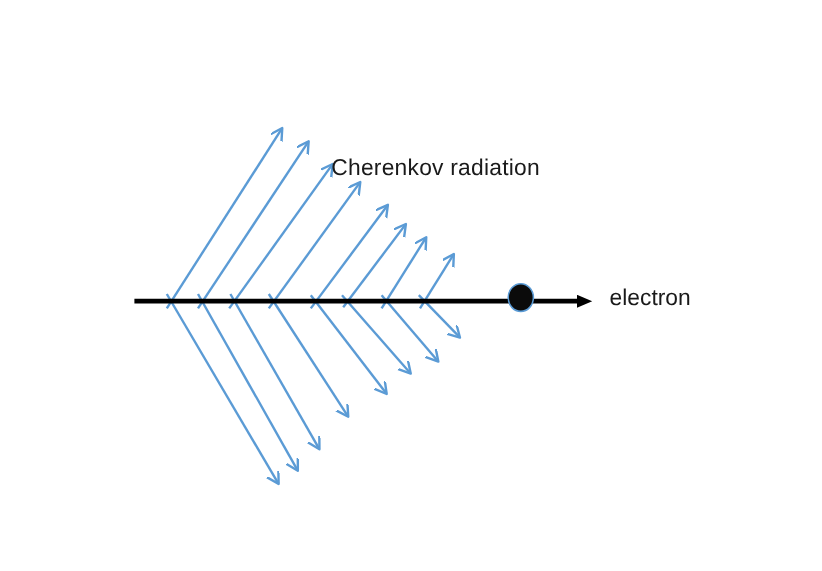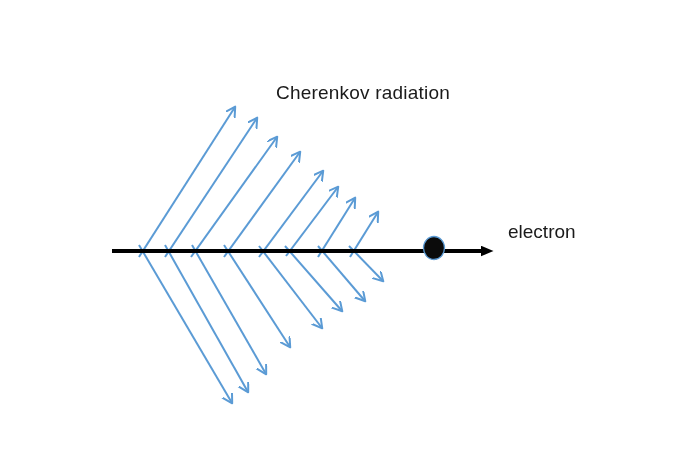--- a/index.html
+++ b/index.html
@@ -26,21 +26,21 @@
     top: 82px;
     transform: translateX(-50%);
     font-size: 19px;
     color: #1a1a1a;
     white-space: nowrap;
     letter-spacing: 0.2px;
   }
   .electron-label {
     position: absolute;
     left: 508px;
-    top: 232px;
+    top: 250px;
     transform: translateY(-52%);
     font-size: 19px;
     color: #1a1a1a;
     white-space: nowrap;
   }
 </style>
 </head>
 <body>
 
 <div id="stage">
@@ -72,17 +72,17 @@
         <line x1="285" y1="246" x2="342" y2="311" stroke="#5B9BD5" stroke-width="2" marker-end="url(#blueArrowHead)"></line>
         <line x1="318" y1="246" x2="365" y2="301" stroke="#5B9BD5" stroke-width="2" marker-end="url(#blueArrowHead)"></line>
         <line x1="349" y1="246" x2="383" y2="281" stroke="#5B9BD5" stroke-width="2" marker-end="url(#blueArrowHead)"></line>
       </g>
 
     <line id="beam-line" marker-end="url(#blackArrowHead)" stroke-linecap="butt" x1="112" y1="251" x2="481" y2="251" stroke="#000000" stroke-width="4"></line>
 
     <ellipse id="electron-dot" cx="434" cy="248" rx="10.5" ry="11.5" fill="#0b0b0b" stroke="#5B9BD5" stroke-width="1.3"></ellipse>
   </svg>
 
-  <div class="diagram-title" style="color: rgb(26, 26, 26);">Cherenkov radiation</div>
+  <div class="diagram-title" style="color: rgb(26, 26, 26); margin-top: 48px;">Cherenkov radiation</div>
 
   <div class="electron-label" style="color: rgb(26, 26, 26);">electron</div>
 
 </div>
 
 </body></html>

